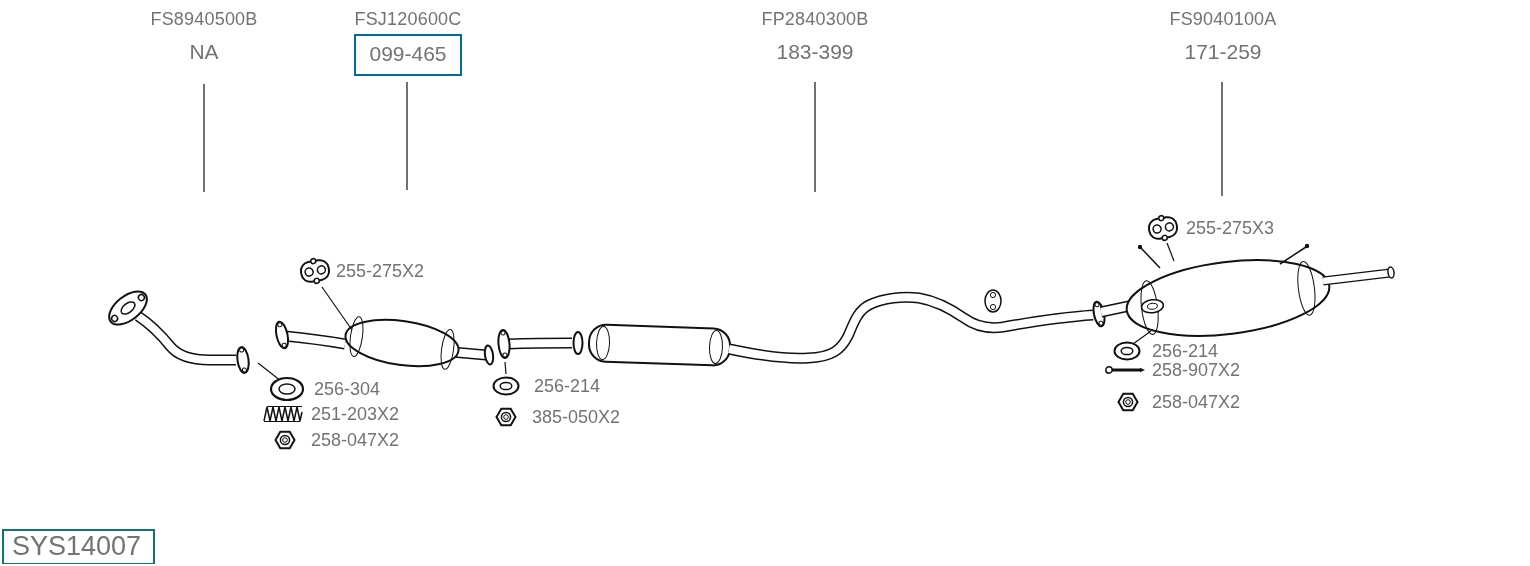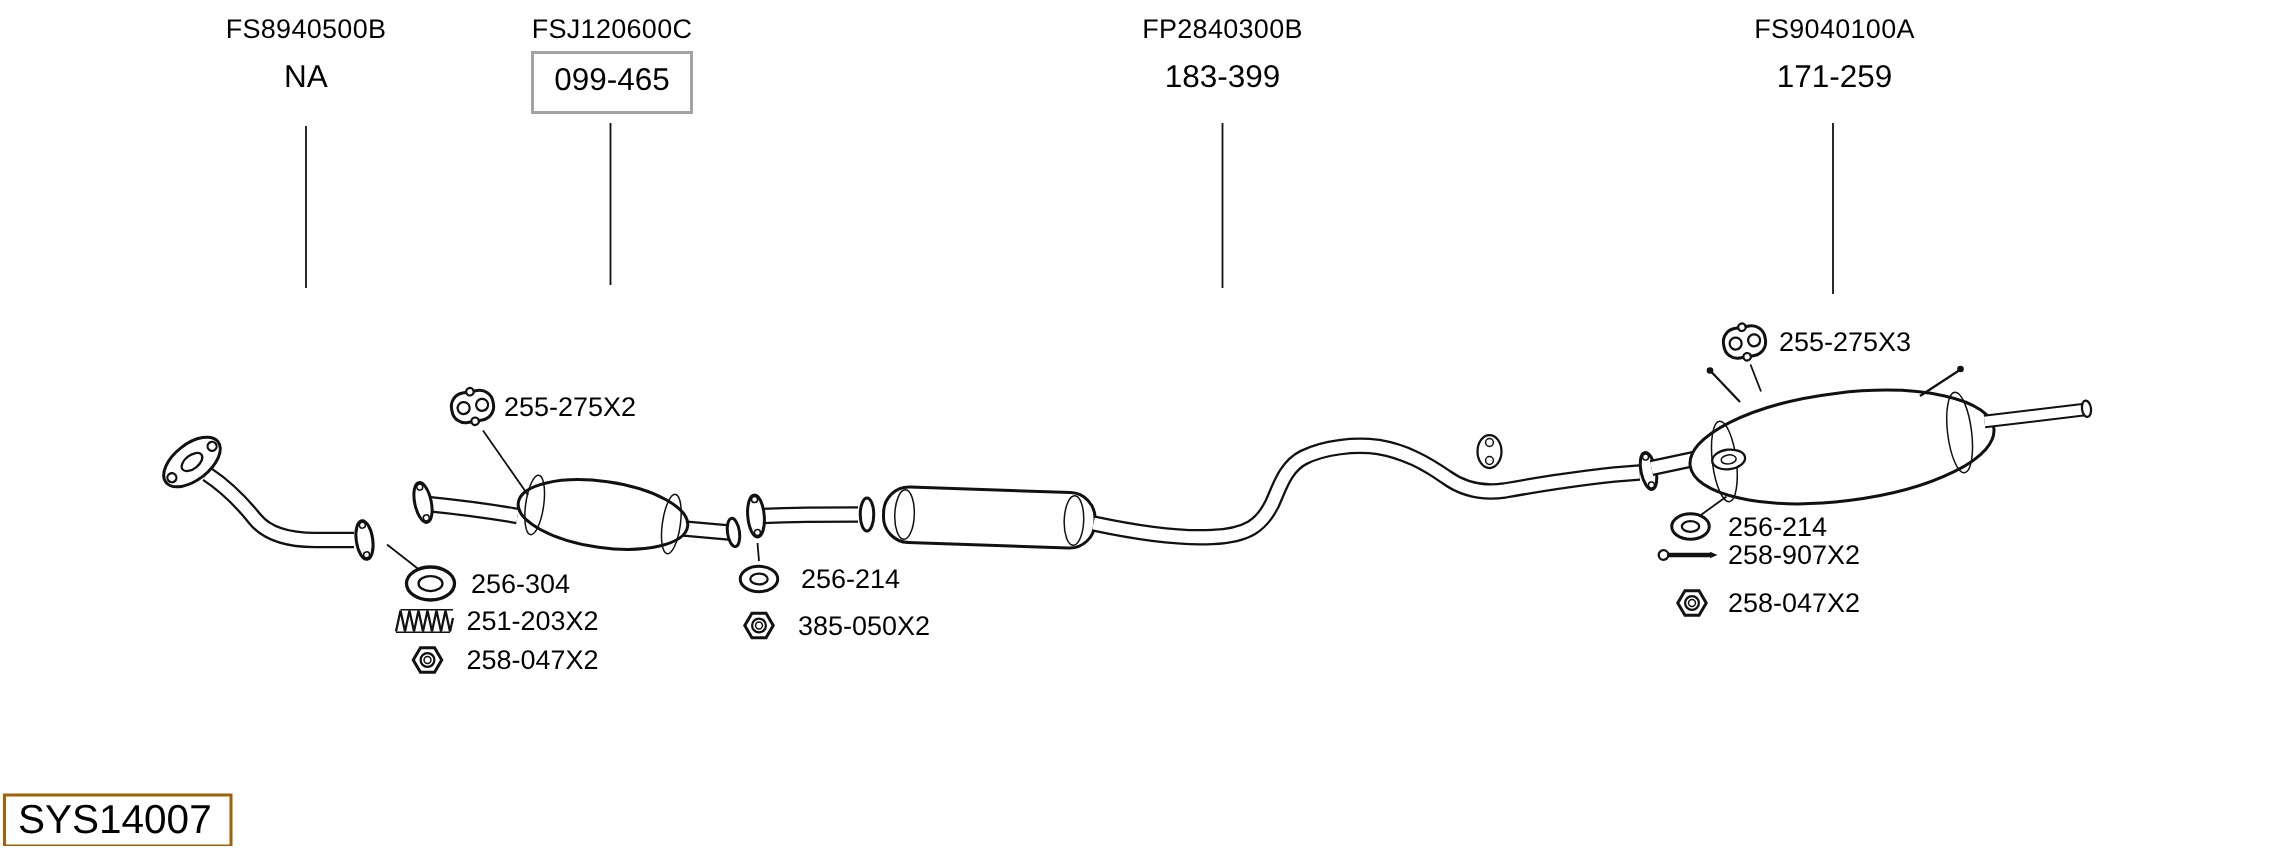--- a/index.html
+++ b/index.html
@@ -1,38 +1,38 @@
 <!DOCTYPE html>
 <html><head>
 <meta charset="utf-8">
 <style>
   html,body{margin:0;padding:0;background:#fff;}
   #stage{
     position:relative;
     width:1530px;height:564px;
     background:#ffffff;
     font-family:"Liberation Sans","DejaVu Sans",sans-serif;
-    color:#000000;
+    color:#737373;
     overflow:hidden;
   }
   svg{position:absolute;left:0;top:0;}
 
   
   .hgroup{position:absolute;top:8px;width:240px;text-align:center;}
   .ref{font-size:18px;line-height:22px;letter-spacing:.2px;}
   .code{font-size:21px;line-height:36px;margin-top:4px;}
-  .code-box{display:inline-block;border:2px solid #a3a3a3;padding:0 13px 2px 13px;}
+  .code-box{display:inline-block;border:2px solid #0369a1;padding:0 13px 2px 13px;}
 
   
   .callout{position:absolute;font-size:18px;line-height:20px;white-space:nowrap;text-align:right;}
 
   
   .sys-box{
     position:absolute;left:2px;top:529px;
-    border:2px solid #a16207;
+    border:2px solid #0f766e;
     font-size:27px;line-height:31px;
     padding:0 12px 1px 8px;
     background:#fff;
   }
 
   
   .s1{stroke:#111;stroke-width:1;}
   .s15{stroke:#111;stroke-width:1.5;}
   .s2{stroke:#111;stroke-width:2;}
   .s25{stroke:#111;stroke-width:2.2;}

